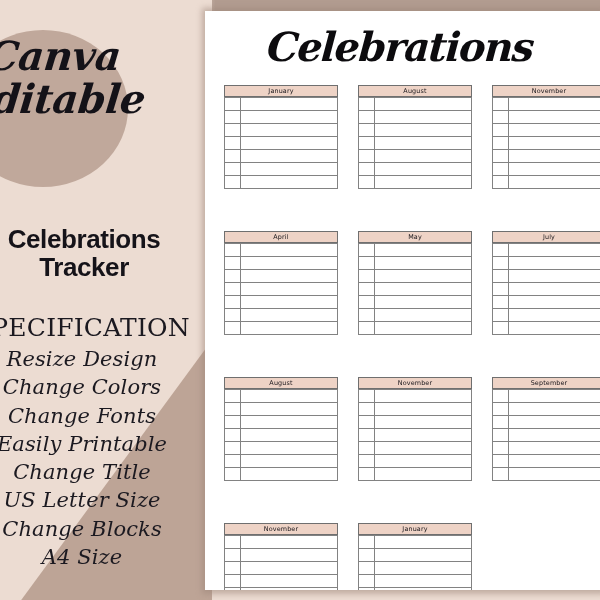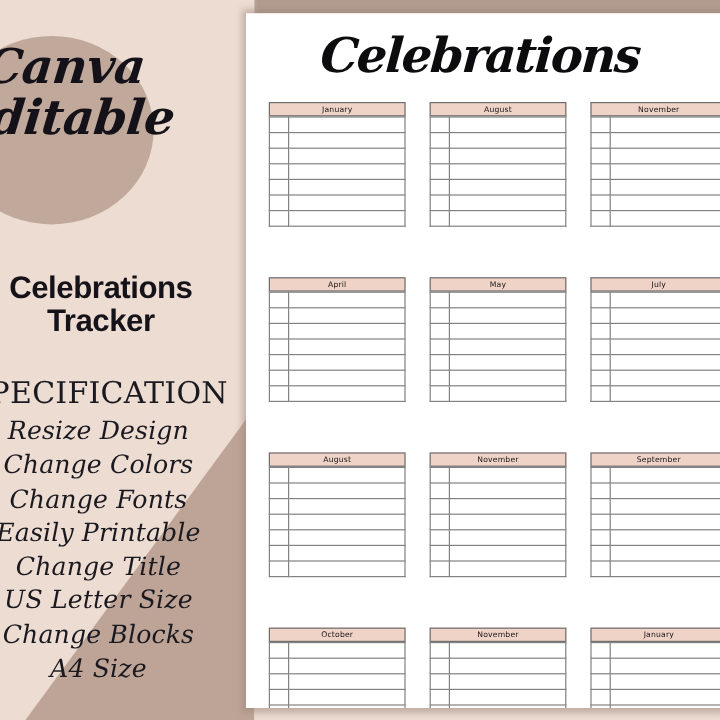--- a/index.html
+++ b/index.html
@@ -592,49 +592,20 @@
               </tr>
               <tr>
                 <td class="c-date"></td>
                 <td class="c-entry"></td>
               </tr>
             </tbody>
           </table>
         </div>
         <div class="month-block">
           <div class="month-header">
-            <span class="month-name">October</span>
-          </div>
-          <table class="month-table">
-            <tbody>
-              <tr>
-                <td class="c-date"></td>
-                <td class="c-entry"></td>
-              </tr>
-              <tr>
-                <td class="c-date"></td>
-                <td class="c-entry"></td>
-              </tr>
-              <tr>
-                <td class="c-date"></td>
-                <td class="c-entry"></td>
-              </tr>
-              <tr>
-                <td class="c-date"></td>
-                <td class="c-entry"></td>
-              </tr>
-              <tr>
-                <td class="c-date"></td>
-                <td class="c-entry"></td>
-              </tr>
-            </tbody>
-          </table>
-        </div>
-        <div class="month-block">
-          <div class="month-header">
             <span class="month-name">November</span>
           </div>
           <table class="month-table">
             <tbody>
               <tr>
                 <td class="c-date"></td>
                 <td class="c-entry"></td>
               </tr>
               <tr>
                 <td class="c-date"></td>

